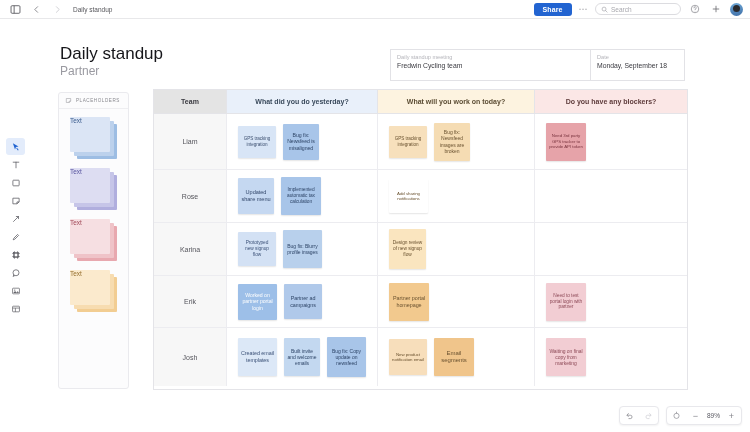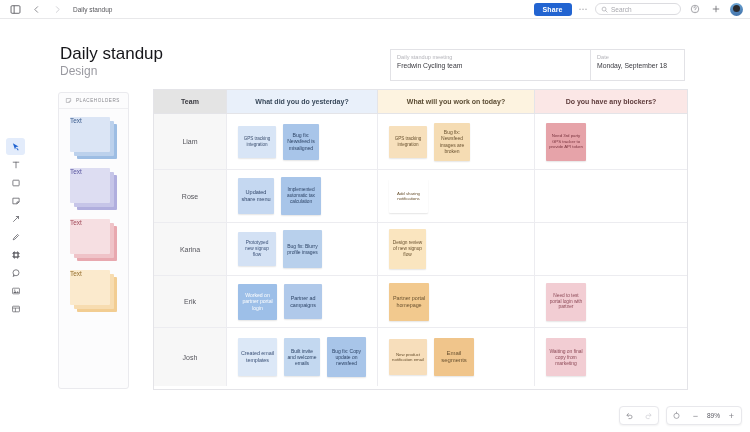--- a/index.html
+++ b/index.html
@@ -290,21 +290,21 @@
       </div>
       <div class="ph-stack">
         <i class="ph-s3" style="background:#f2cd92"></i>
         <i class="ph-s2" style="background:#f7dcb0"></i>
         <i class="ph-s1" style="background:#fbeacd;color:#96702e">Text</i>
       </div>
     </div>
 </div>
 
 <div class="doc-title">Daily standup</div>
-<div class="doc-sub">Design</div>
+<div class="doc-sub">Partner</div>
 
 <div class="meta">
   <div class="meta-cell m1">
     <div class="meta-label">Daily standup meeting</div>
     <div class="meta-value">Fredwin Cycling team</div>
   </div>
   <div class="meta-cell m2">
     <div class="meta-label">Date</div>
     <div class="meta-value">Monday, September 18</div>
   </div>

